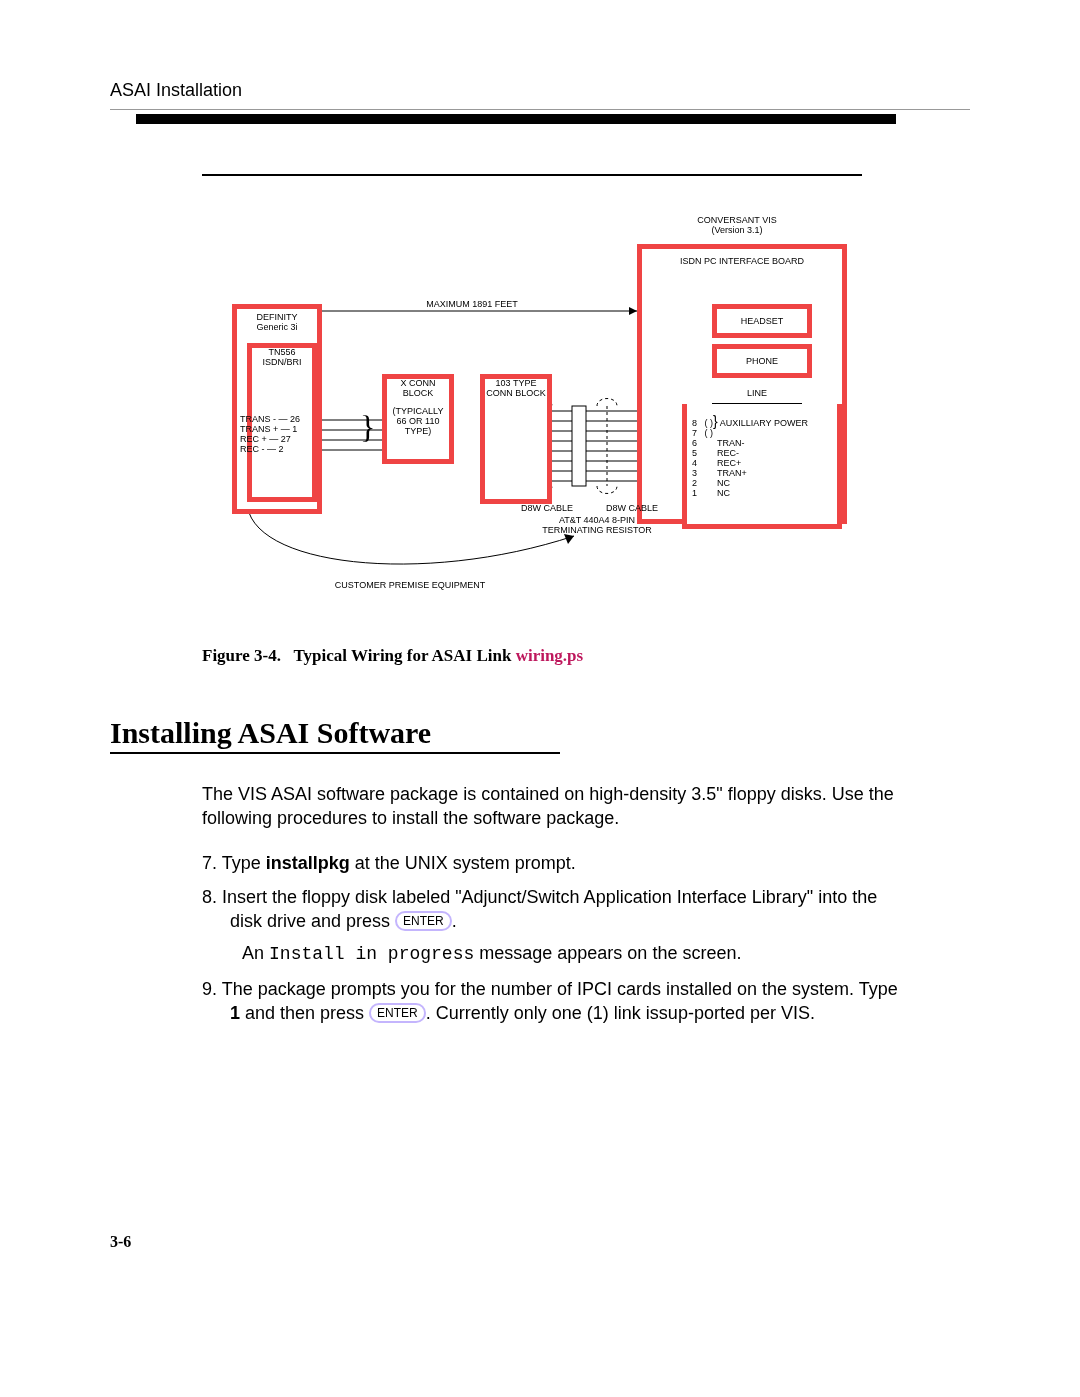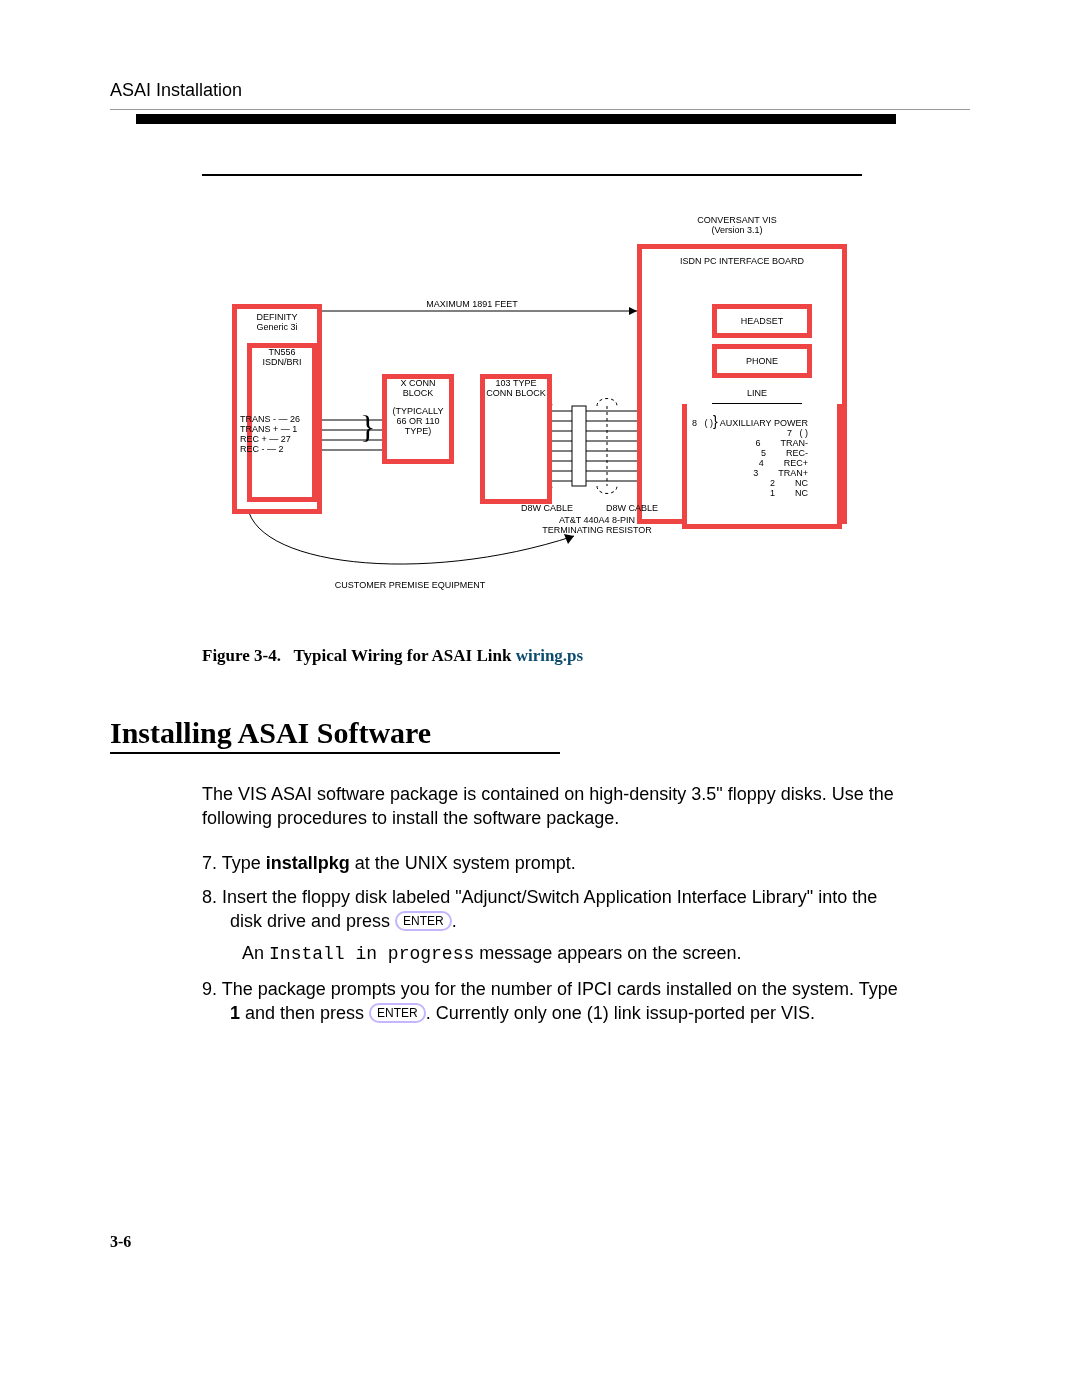--- a/index.html
+++ b/index.html
@@ -57,21 +57,21 @@
   .dlabel {
     position: absolute;
     text-align: center;
   }
   .caption {
     margin-top: 10px;
     font-family: "Times New Roman", Times, serif;
     font-size: 17px;
     font-weight: bold;
   }
-  .caption .filename { color: #0c4a6e; }
+  .caption .filename { color: #be185d; }
   .section-title {
     font-family: "Times New Roman", Times, serif;
     font-size: 30px;
     font-weight: bold;
     margin-top: 50px;
   }
   .section-rule {
     height: 2px;
     background: #000;
     width: 450px;
@@ -197,21 +197,21 @@
       </div>
 
       <div class="dbox" style="left:435px; top:28px; width:200px; height:270px;">
         <div class="dlabel" style="left:0; right:0; top:8px;">ISDN PC INTERFACE BOARD</div>
         <div class="dbox" style="left:70px; top:55px; width:90px; height:24px; line-height:24px;">HEADSET</div>
         <div class="dbox" style="left:70px; top:95px; width:90px; height:24px; line-height:24px;">PHONE</div>
         <div class="dlabel" style="left:70px; top:140px; width:90px; border-bottom:1px solid #000; padding-bottom:4px;">LINE</div>
 
         <div class="dbox" style="left:40px; top:155px; width:150px; height:120px; border-top:none;"></div>
 
-        <div class="pin-row" style="left:50px; top:165px; text-align:right;">
+        <div class="pin-row" style="left:50px; top:165px; text-align:left;">
           <div><span>8</span>&nbsp;&nbsp;&nbsp;<span>( )</span><span style="font-size:14px;">}</span> <span>AUXILLIARY POWER</span></div>
           <div><span>7</span>&nbsp;&nbsp;&nbsp;<span>( )</span></div>
           <div><span>6</span>&nbsp;&nbsp;&nbsp;&nbsp;&nbsp;&nbsp;&nbsp;&nbsp;<span>TRAN-</span></div>
           <div><span>5</span>&nbsp;&nbsp;&nbsp;&nbsp;&nbsp;&nbsp;&nbsp;&nbsp;<span>REC-</span></div>
           <div><span>4</span>&nbsp;&nbsp;&nbsp;&nbsp;&nbsp;&nbsp;&nbsp;&nbsp;<span>REC+</span></div>
           <div><span>3</span>&nbsp;&nbsp;&nbsp;&nbsp;&nbsp;&nbsp;&nbsp;&nbsp;<span>TRAN+</span></div>
           <div><span>2</span>&nbsp;&nbsp;&nbsp;&nbsp;&nbsp;&nbsp;&nbsp;&nbsp;<span>NC</span></div>
           <div><span>1</span>&nbsp;&nbsp;&nbsp;&nbsp;&nbsp;&nbsp;&nbsp;&nbsp;<span>NC</span></div>
         </div>
       </div>

